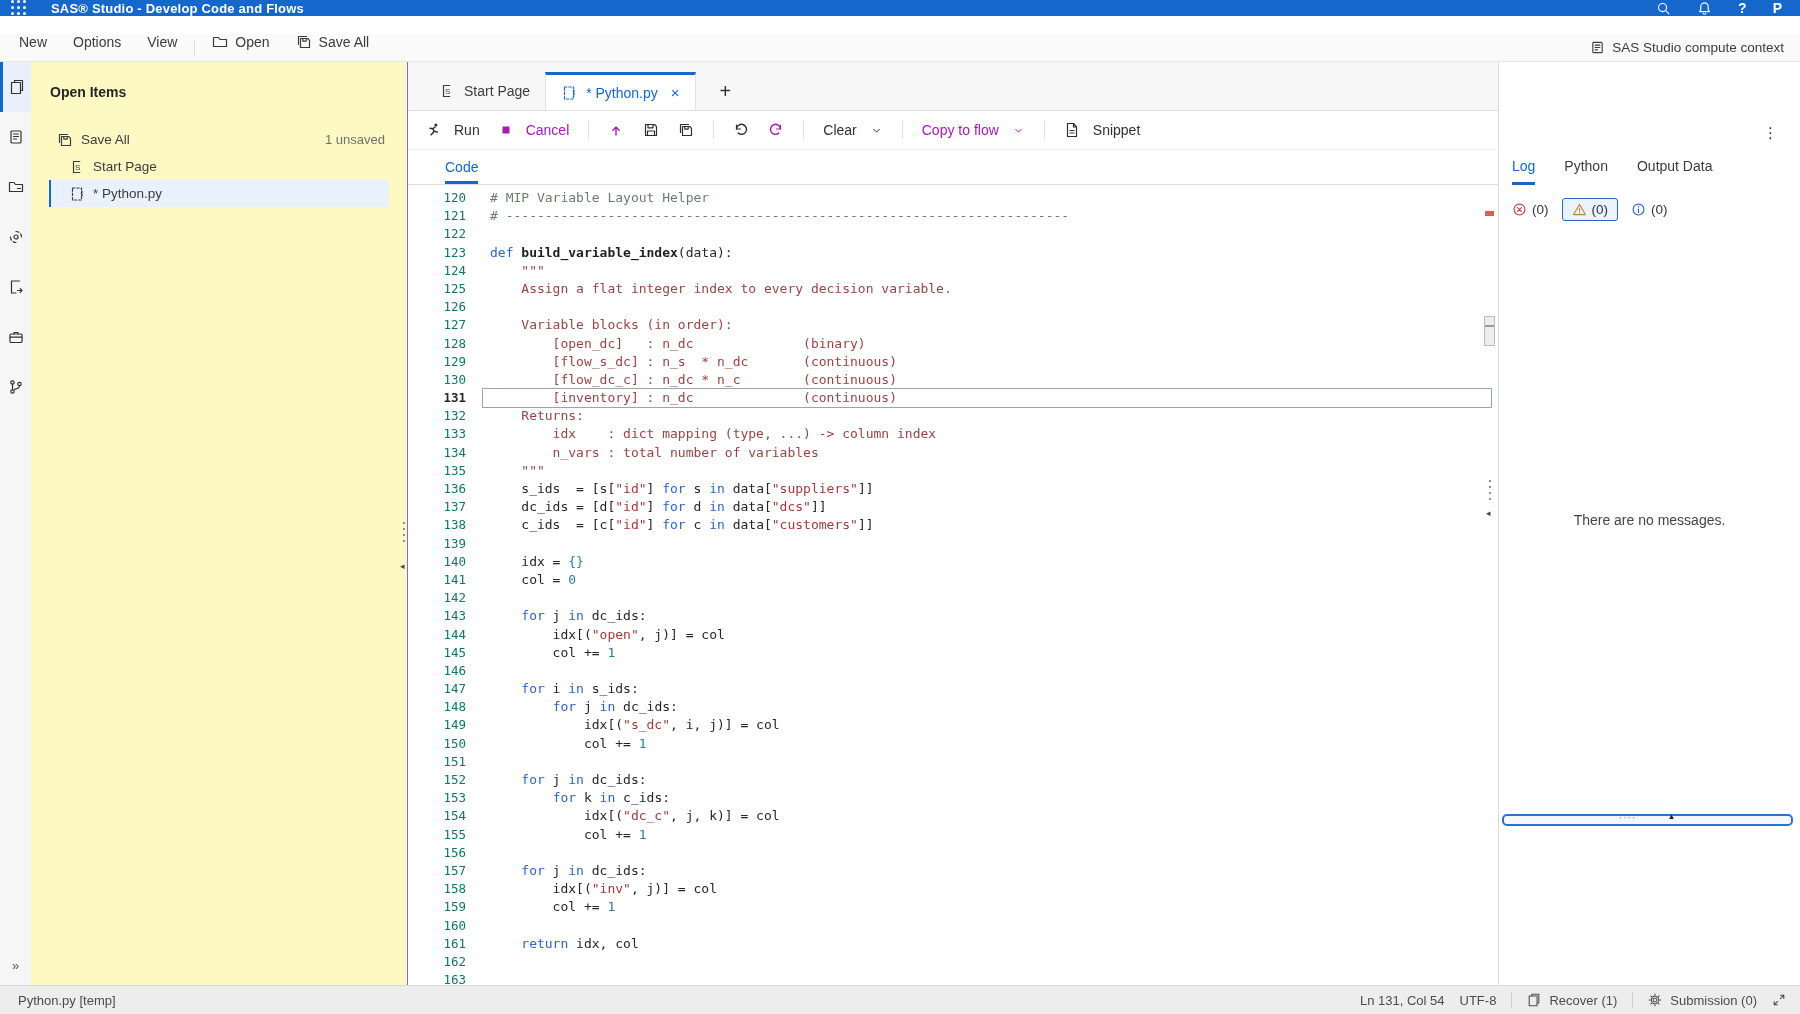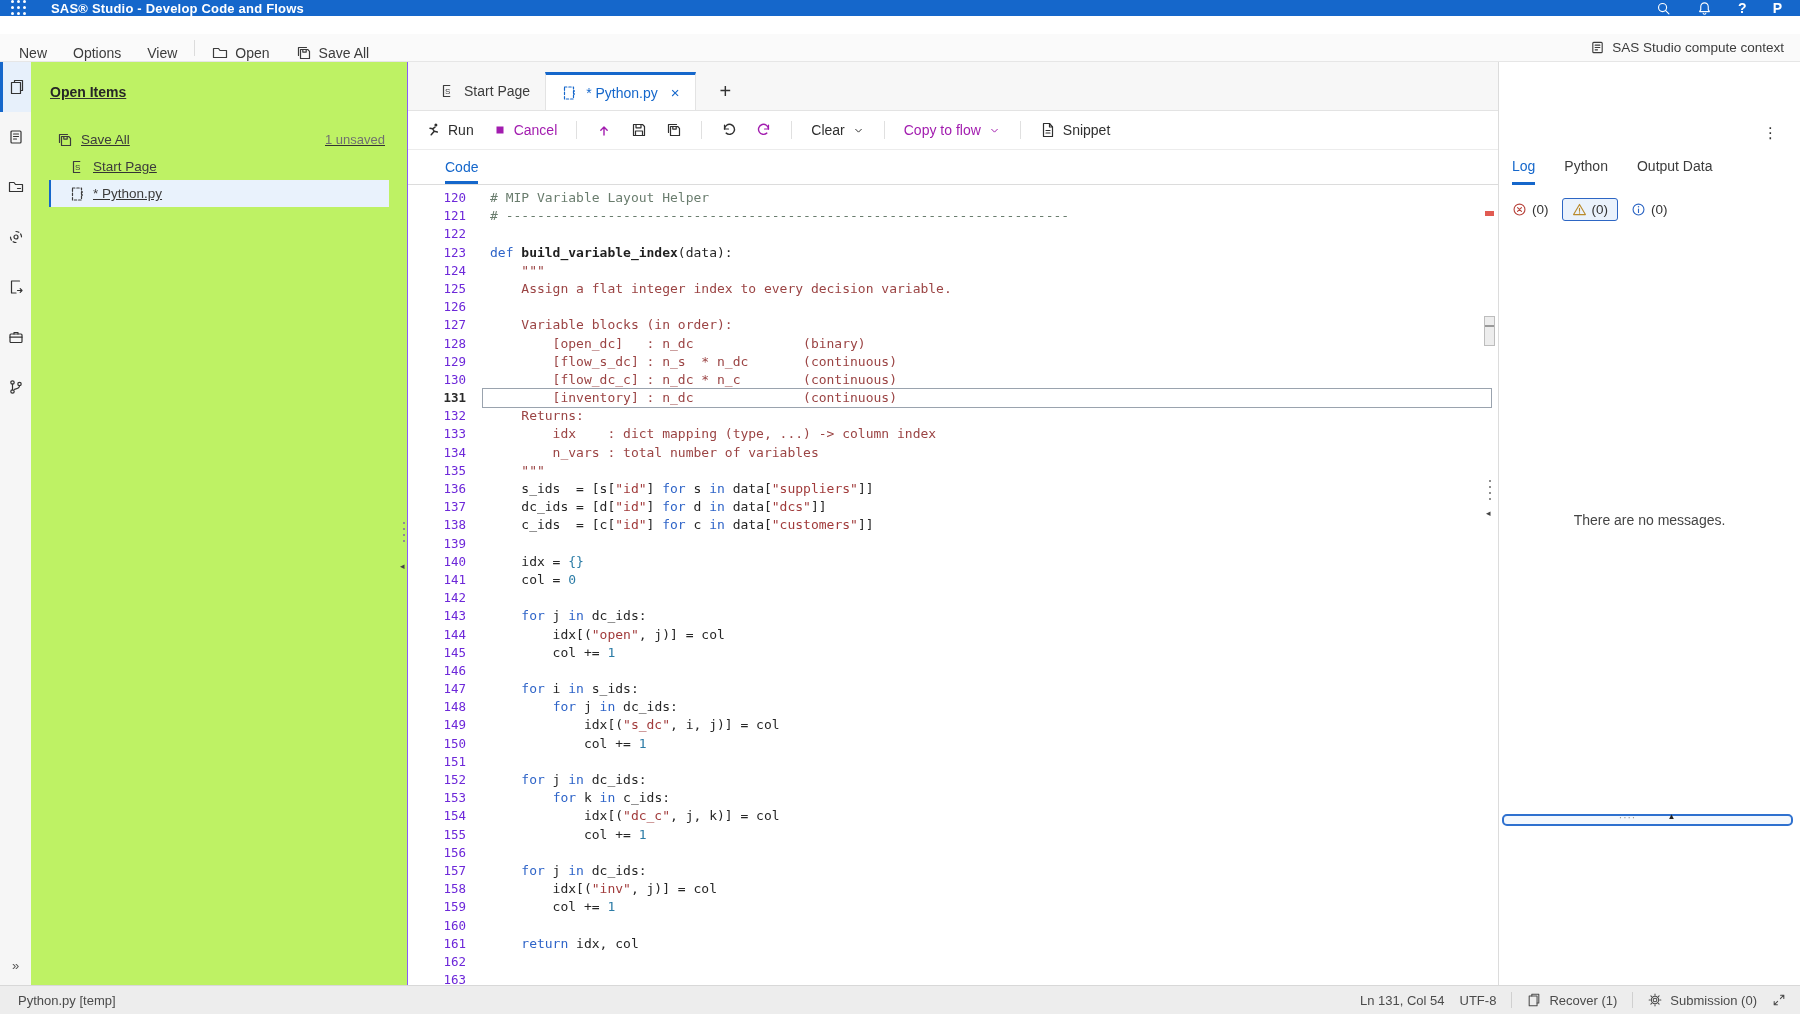--- a/index.html
+++ b/index.html
@@ -11,66 +11,66 @@
   
   .topbar{position:absolute;top:0;left:0;right:0;height:16px;background:#1567cb;display:flex;align-items:center;color:#fff;}
   .waffle{margin-left:11px;width:16px;height:16px;display:grid;grid-template-columns:repeat(3,1fr);gap:2.5px;cursor:pointer;}
   .waffle i{width:3px;height:3px;border-radius:50%;background:#fff;}
   .apptitle{margin-left:24px;font-size:13px;font-weight:bold;letter-spacing:.2px;}
   .topright{margin-left:auto;display:flex;align-items:center;gap:26px;margin-right:18px;}
   .topright .tbico{color:#fff;cursor:pointer;font-size:14px;font-weight:bold;}
 
   
   .menubar{position:absolute;top:34px;left:0;right:0;height:27px;background:#fafafa;border-bottom:1px solid #e6e6e6;display:flex;align-items:center;font-size:14px;color:#3c3c3c;padding-left:6px;}
-  .mitem{padding:0 13px;display:flex;align-items:flex-end;gap:7px;cursor:pointer;height:100%;}
+  .mitem{padding:0 13px;display:flex;align-items:flex-start;gap:7px;cursor:pointer;height:100%;}
   .msep{width:1px;height:16px;background:#dcdcdc;margin:0 4px;}
   .mcontext{margin-left:auto;margin-right:16px;display:flex;align-items:center;gap:7px;font-size:13.5px;color:#3c3c3c;}
 
   
   .main{position:absolute;top:62px;bottom:29px;left:0;right:0;}
 
   
   .rail{position:absolute;left:0;top:0;bottom:0;width:31px;background:#f6f6f6;border-right:1px solid #e4e4e4;}
   .rail-item{width:31px;height:50px;display:flex;align-items:center;justify-content:center;color:#333;cursor:pointer;box-sizing:border-box;}
   .rail-item.sel{background:#e7f0fb;border-left:3px solid #1567cb;}
   .rail-expand{position:absolute;bottom:12px;left:0;width:31px;text-align:center;font-size:13px;color:#555;cursor:pointer;}
 
   
-  .sidepanel{position:absolute;left:31px;top:0;bottom:0;width:376px;background:#bef264;border-right:6px solid #8b5cf6;text-decoration:underline;}
+  .sidepanel{position:absolute;left:31px;top:0;bottom:0;width:376px;background:#fef9c3;border-right:6px solid #8b5cf6;}
   .paneltitle{margin:22px 0 0 19px;font-size:14px;font-weight:bold;color:#262626;}
   .openlist{margin:26px 18px 0 18px;font-size:13.5px;color:#3c3c3c;}
   .olrow{height:27px;display:flex;align-items:center;gap:8px;padding-left:8px;cursor:pointer;box-sizing:border-box;}
   .olrow .spacer{flex:1;}
   .olrow .badge{color:#707070;font-size:13px;margin-right:4px;}
   .olrow.child{padding-left:20px;}
   .olrow.sel{background:#e9f2fc;border-left:2px solid #1567cb;padding-left:18px;}
 
   
   .grip{position:absolute;width:4px;height:26px;background-image:radial-gradient(circle,#8f8f8f 1.1px,transparent 1.3px);background-size:4px 6px;}
   .collapse{position:absolute;font-size:9px;color:#444;cursor:pointer;line-height:1;}
 
   
   .editorcol{position:absolute;left:408px;top:0;right:302px;bottom:0;background:#fff;}
   .tabstrip{height:49px;background:#f7f7f7;border-bottom:1px solid #e3e3e3;display:flex;align-items:flex-end;padding-left:16px;box-sizing:border-box;}
   .tab{height:38px;display:flex;align-items:center;padding:0 15px;font-size:14px;color:#3c3c3c;gap:9px;cursor:pointer;box-sizing:border-box;}
   .tab.active{background:#fff;border:1px solid #e3e3e3;border-bottom:none;border-top:3px solid #1567cb;color:#1567cb;}
   .tab .x{font-size:15px;margin-left:4px;color:#1567cb;cursor:pointer;}
   .plustab{font-size:20px;color:#333;margin:0 0 9px 24px;cursor:pointer;line-height:1;}
   .toolbar{height:39px;display:flex;align-items:center;padding-left:17px;font-size:14px;border-bottom:1px solid #ececec;box-sizing:border-box;}
-  .tbtn{display:flex;align-items:center;gap:7px;margin-right:19px;color:#2f2f2f;cursor:pointer;white-space:nowrap;}
+  .tbtn{display:flex;align-items:center;gap:13px;margin-right:19px;color:#2f2f2f;cursor:pointer;white-space:nowrap;}
   .tbtn.dis{color:#a21caf;cursor:default;}
   .tsep{width:1px;height:18px;background:#e0e0e0;margin-right:19px;}
   .codetabrow{height:35px;border-bottom:1px solid #dcdcdc;display:flex;align-items:flex-end;padding-left:37px;box-sizing:border-box;}
   .codetab{color:#1567cb;font-size:14px;padding-bottom:6px;border-bottom:3px solid #1567cb;cursor:pointer;}
 
   
   .editor{position:absolute;top:123px;bottom:0;left:0;right:0;overflow:hidden;
           font-family:"DejaVu Sans Mono","Liberation Mono",monospace;font-size:13px;padding-top:4px;}
   .crow{height:18.2px;line-height:18.2px;display:flex;white-space:pre;}
-  .ln{width:58px;flex:none;text-align:right;color:#6d28d9;font-size:12.5px;}
+  .ln{width:58px;flex:none;text-align:right;color:#0f766e;font-size:12.5px;}
   .ln.cur{color:#2a2a2a;font-weight:bold;}
   .ctext{padding-left:24px;color:#262626;}
   .cm{color:#6a7d6e;} .ds{color:#9b4444;} .kw{color:#2e64c8;} .st{color:#a13b3b;}
   .nu{color:#2c7ca6;} .pl{color:#262626;} .fn{color:#1f1f1f;font-weight:bold;}
   .curline{position:absolute;left:74px;right:6px;top:203px;height:18px;border:1px solid #9aa3ae;pointer-events:none;}
   .vsb{position:absolute;top:0;bottom:0;right:3px;width:12px;}
   .vsb .mark{position:absolute;top:26px;right:1px;width:9px;height:5px;background:#e15b52;}
   .vsb .thumb{position:absolute;top:131px;right:0;width:11px;height:30px;background:#ededed;border:1px solid #bdbdbd;box-sizing:border-box;cursor:pointer;}
   .vsb .thumb i{display:block;margin-top:8px;height:0;border-top:2px solid #9a9a9a;}
 

